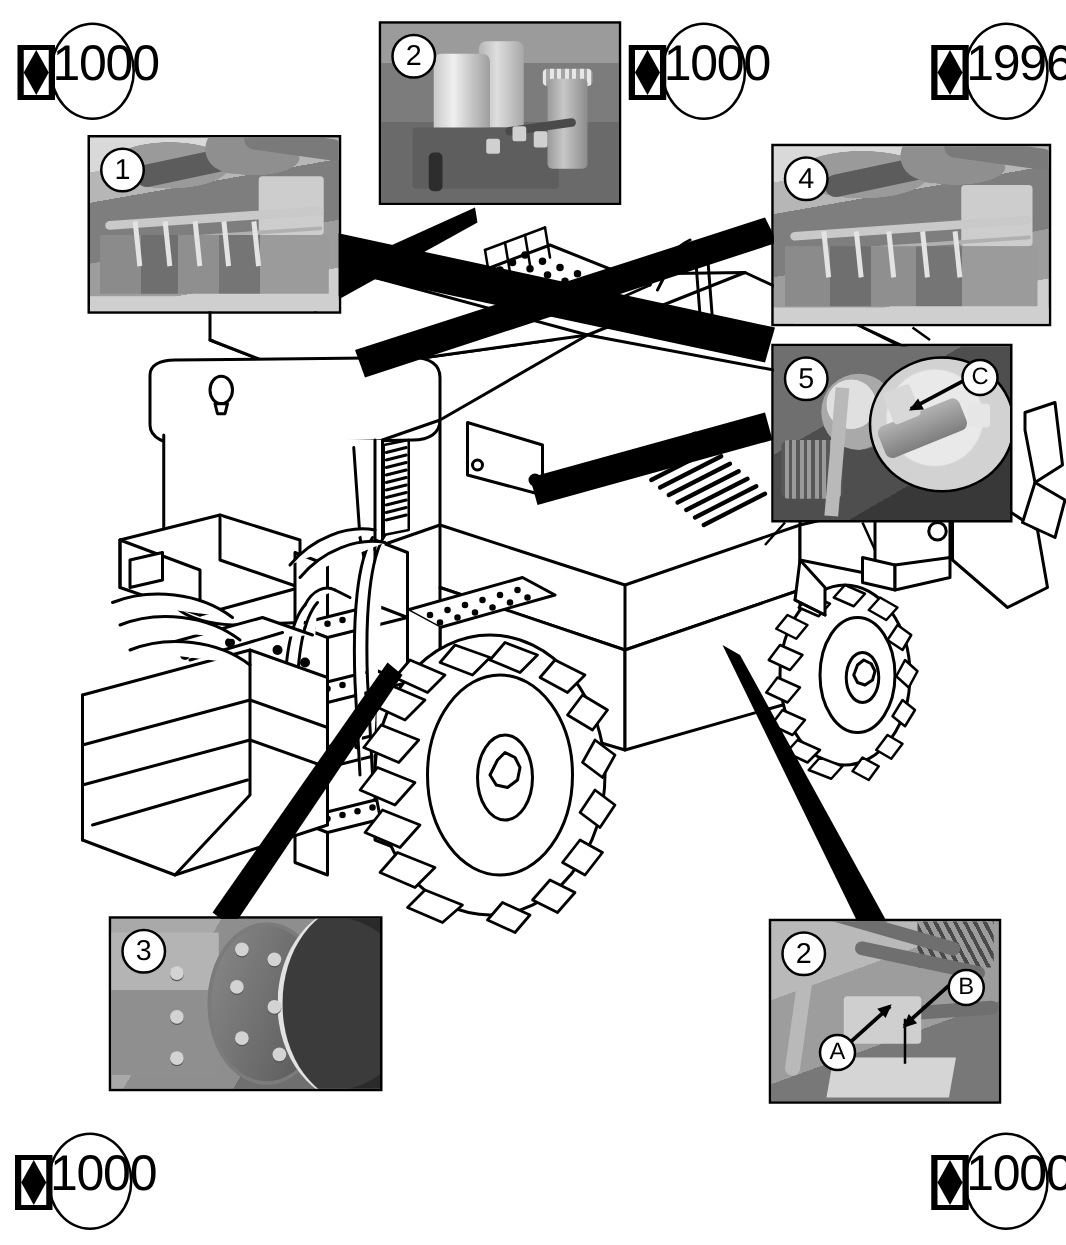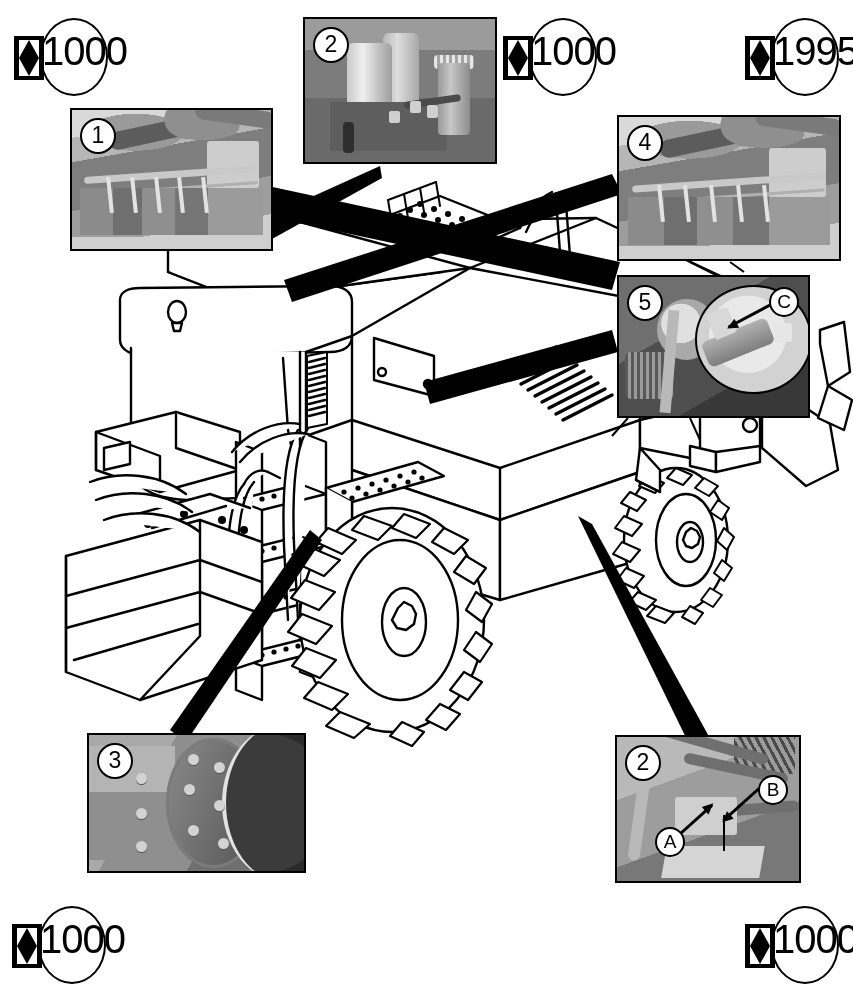--- a/index.html
+++ b/index.html
@@ -482,21 +482,21 @@
         <div class="glass"></div>
       </div>
     <div class="num">1000</div>
   </div>
 
   <div class="badge" style="left:745px;top:18px;">
     <div class="ring"></div>
     <div class="hg">
         <div class="glass"></div>
       </div>
-    <div class="num">1995</div>
+    <div class="num">1996</div>
   </div>
 
   <div class="badge" style="left:12px;top:906px;">
     <div class="ring"></div>
     <div class="hg">
         <div class="glass"></div>
       </div>
     <div class="num">1000</div>
   </div>
 

